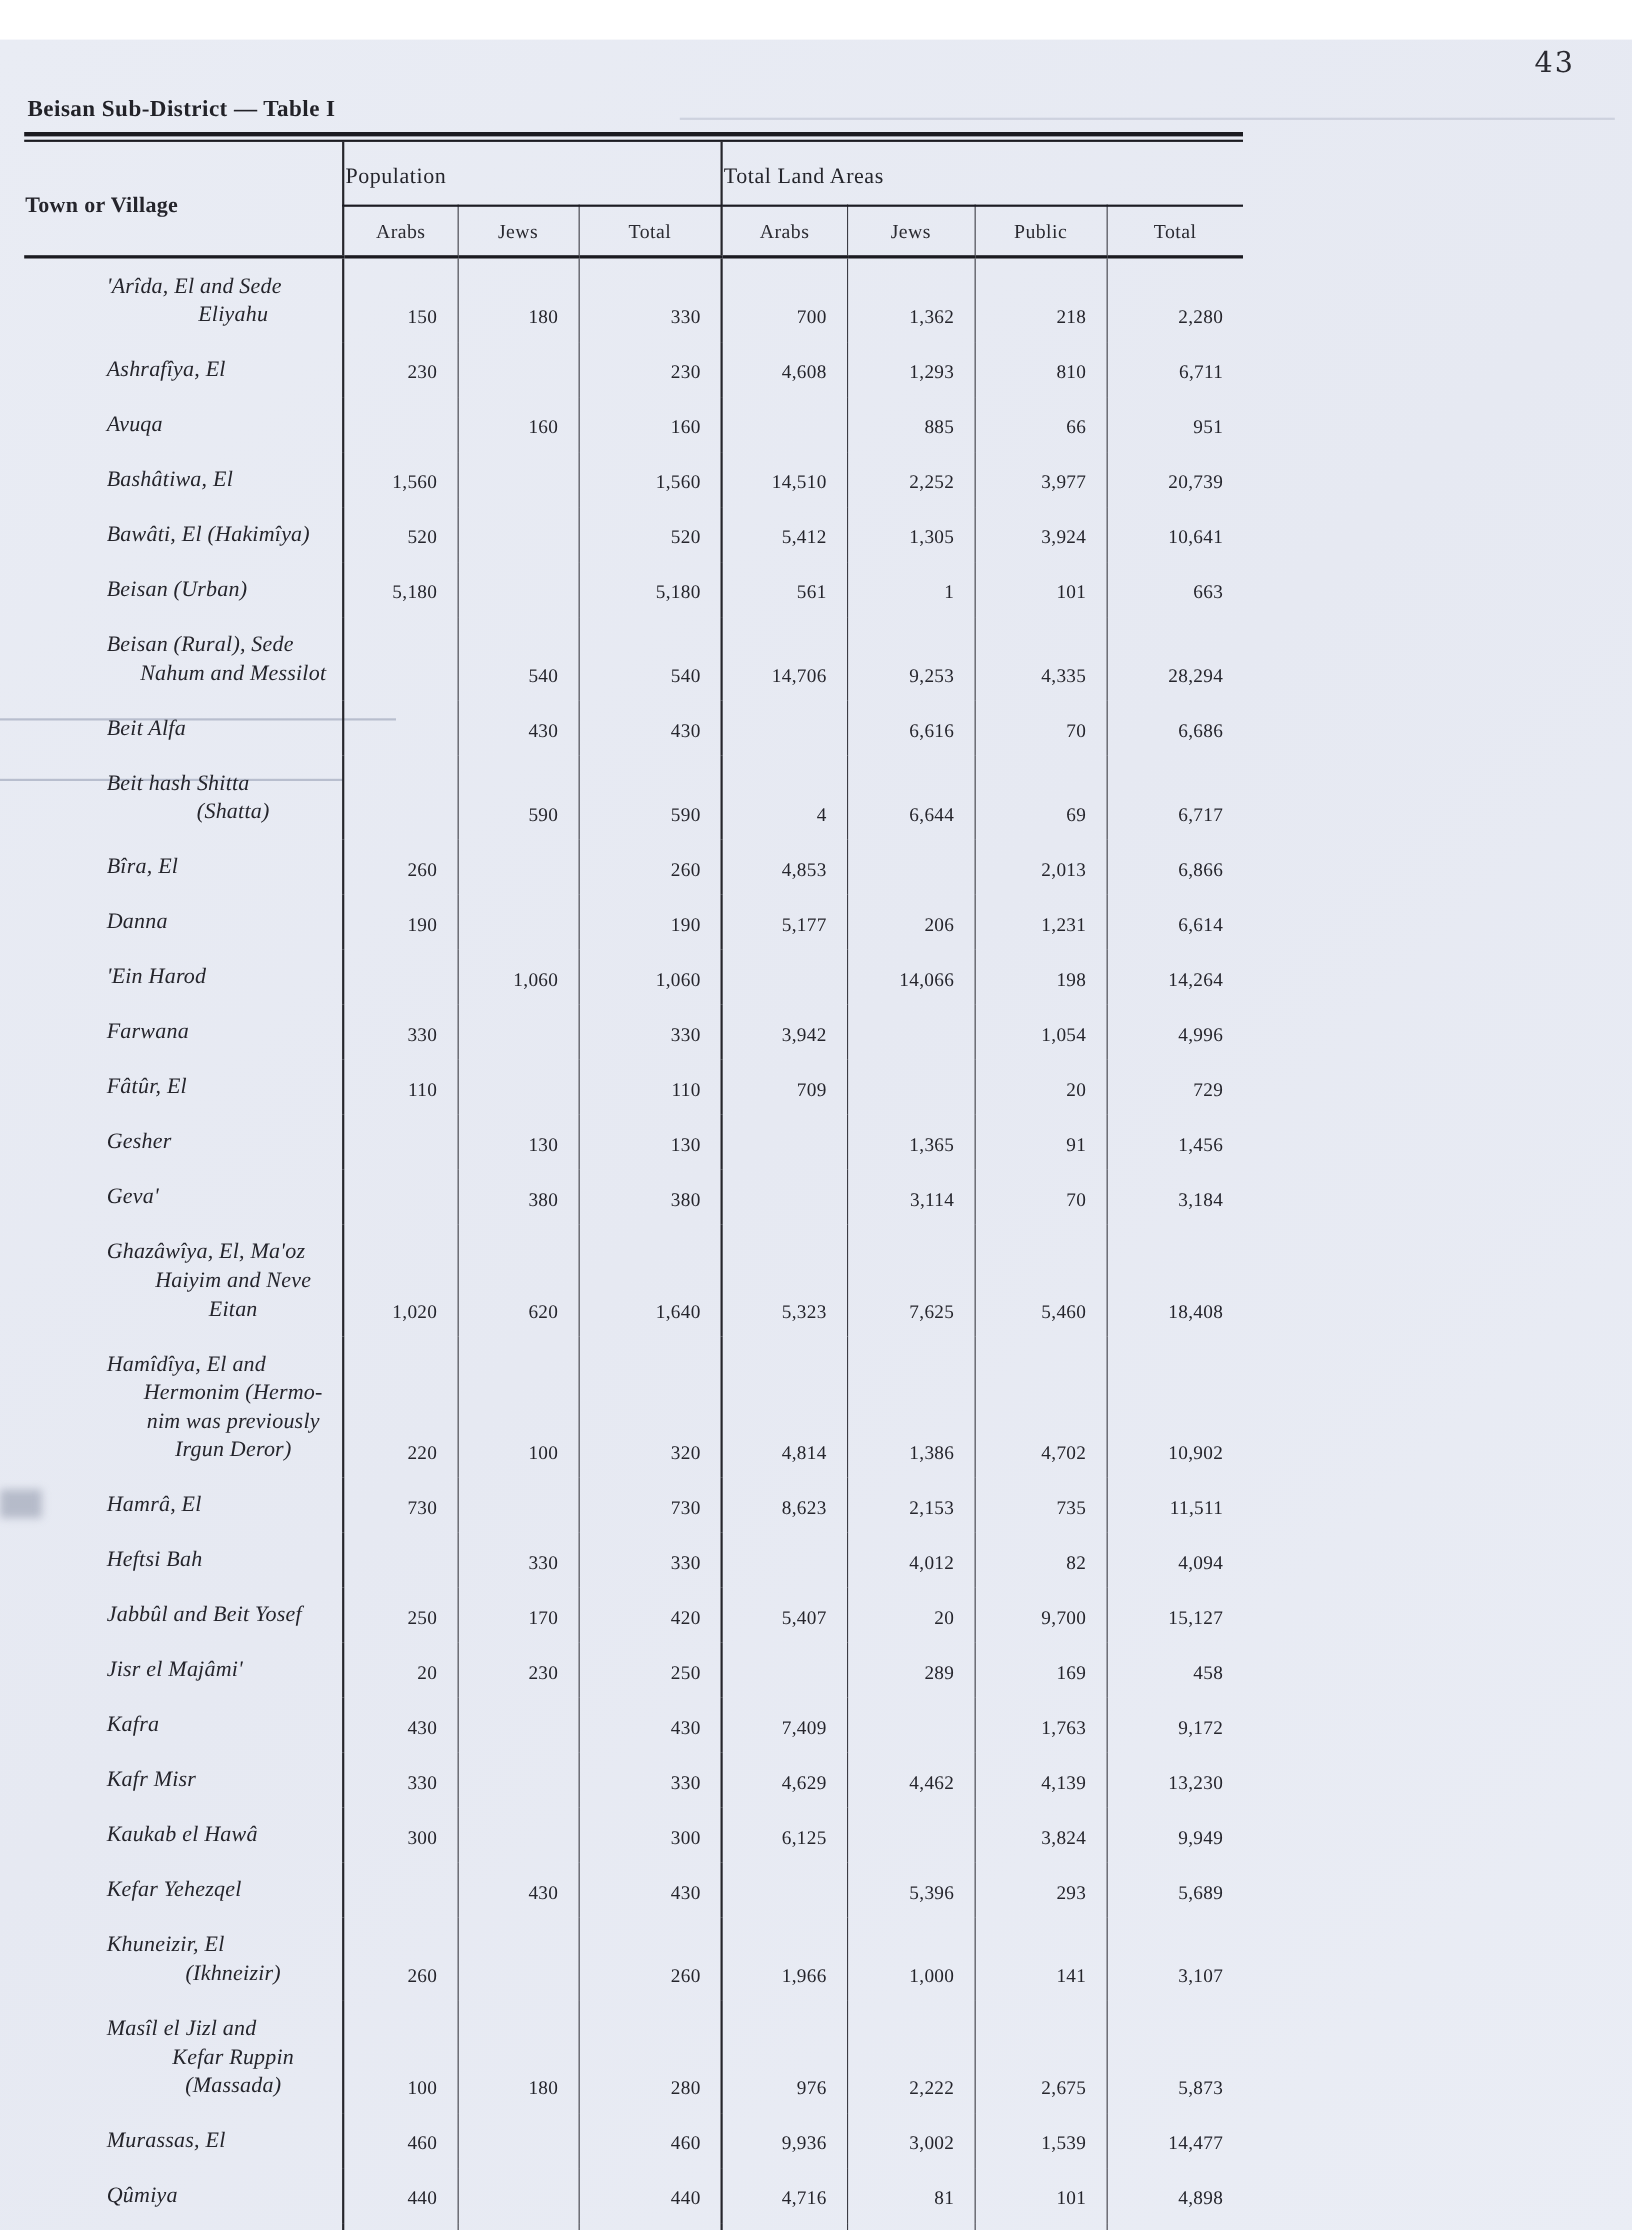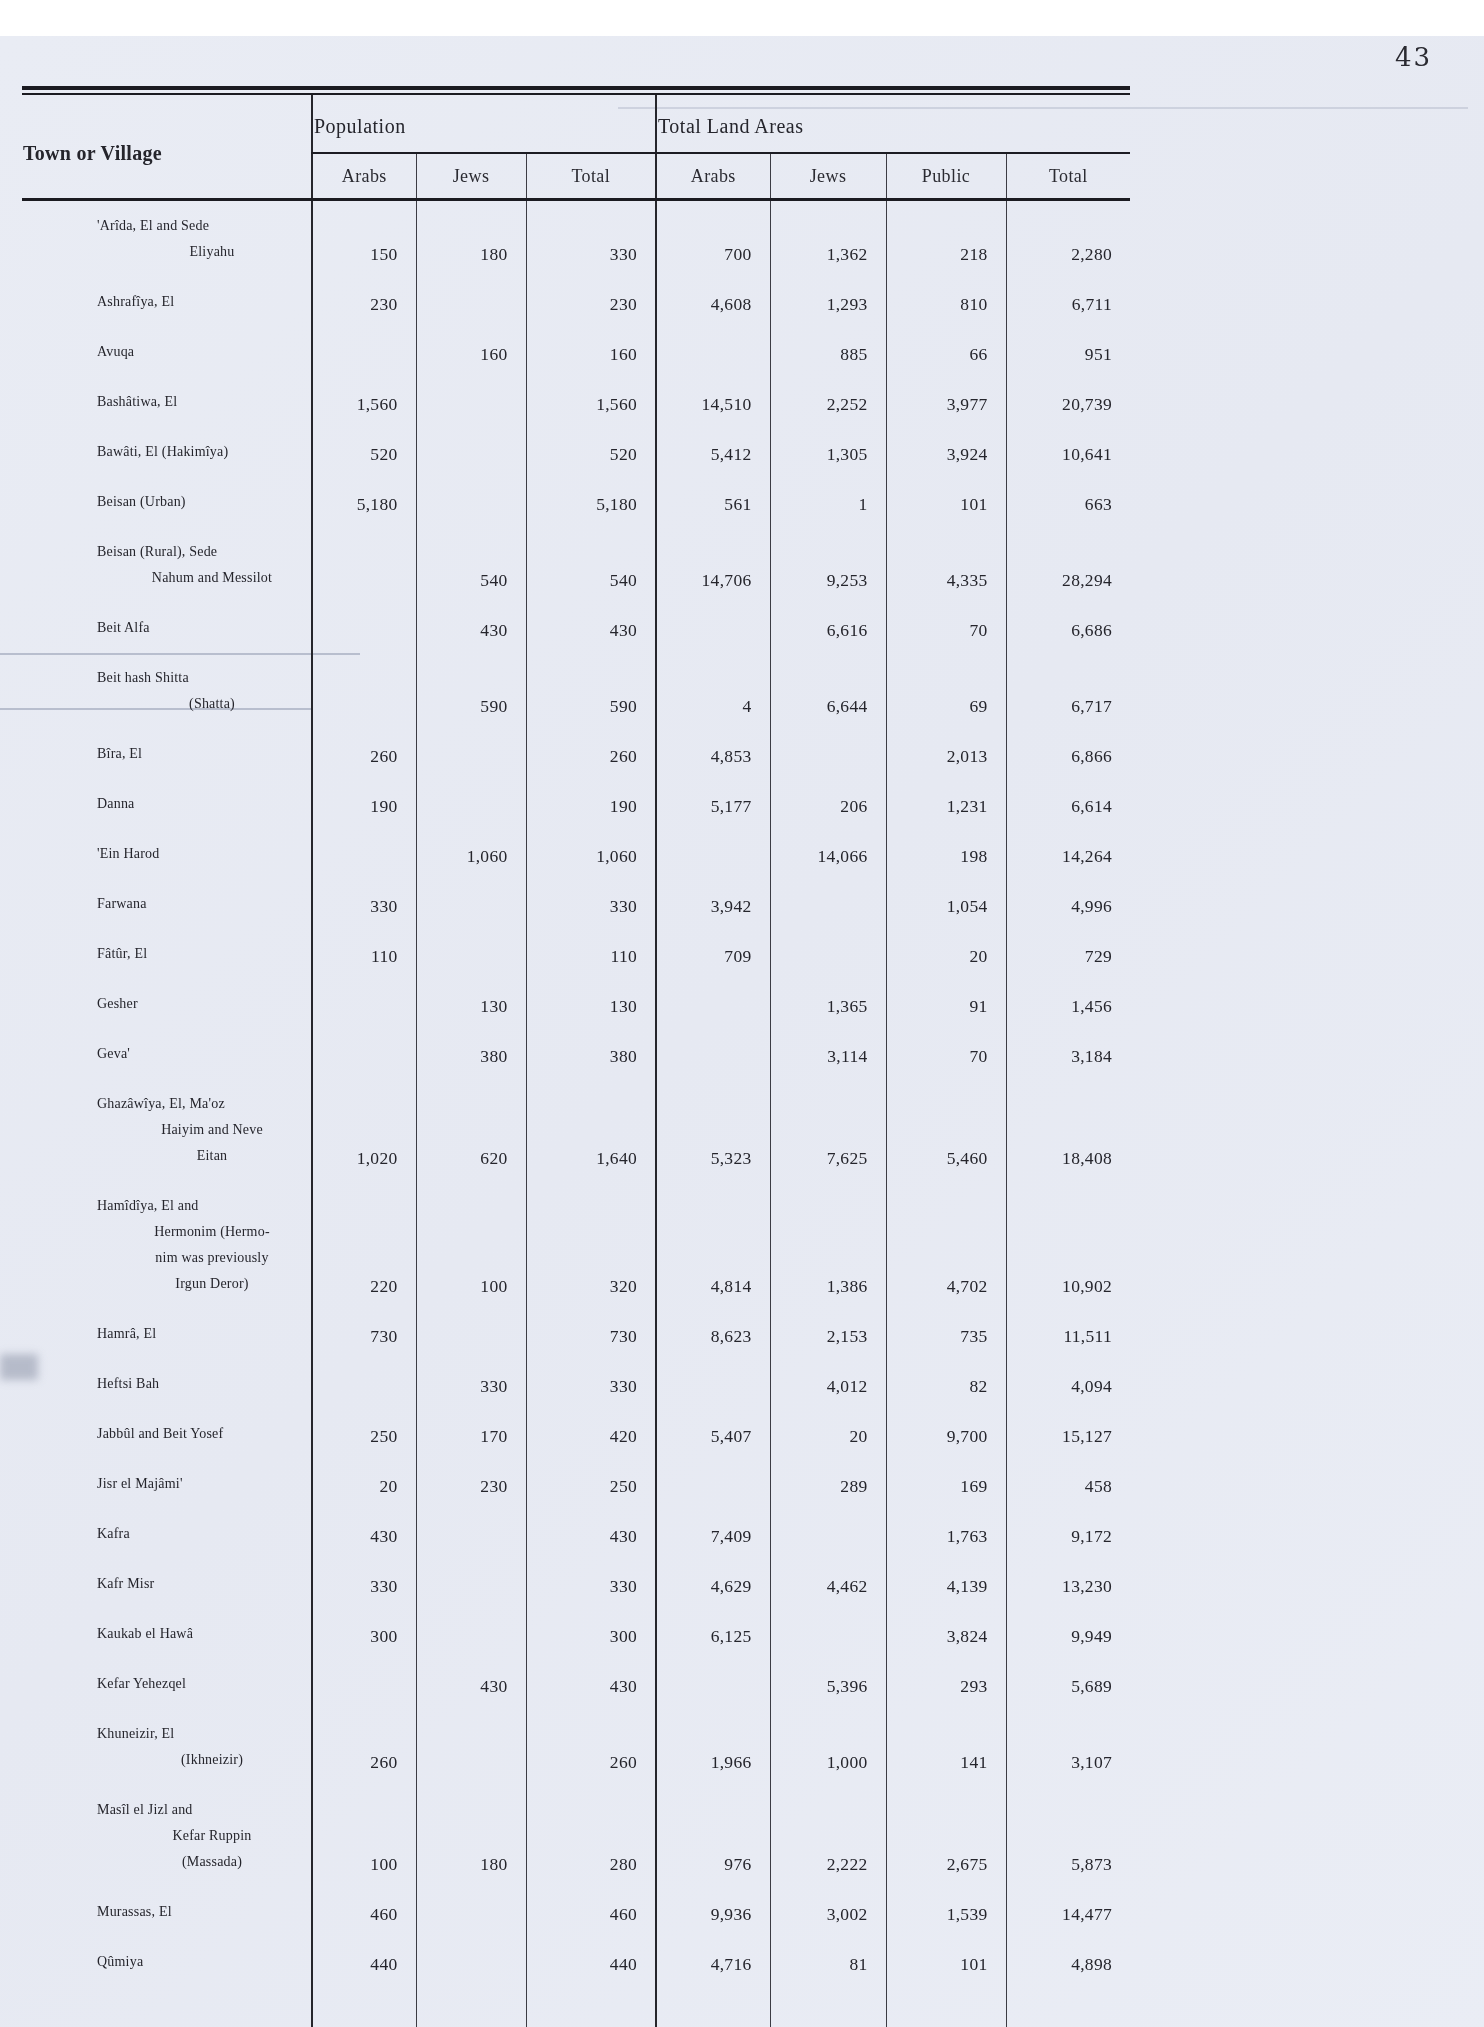--- a/index.html
+++ b/index.html
@@ -52,22 +52,22 @@
         border-bottom:2.5px solid #1c1c23; padding-top:6px; }
   .gh-pop { border-left:2px solid #26262c; border-right:2px solid #26262c; }
   .sh {
     font-size:18px; text-align:center; height:42px; vertical-align:middle;
     border-bottom:3px solid #1b1b21; letter-spacing:.4px; color:#2b2b32;
   }
   .bl-heavy { border-left:2px solid #26262c; }
   .bl-thin  { border-left:1.5px solid #3c3c44; }
 
   td.town {
-    font-size:14px; vertical-align:bottom;
-    padding:12px 6px 12px 0; letter-spacing:.2px;
+    font-size:20px; vertical-align:bottom;
+    padding:12px 6px 12px 0; letter-spacing:.2px;font-style:italic;
   }
   td.town .nm { line-height:26px; padding-left:75px; white-space:nowrap; }
   td.town .nm.cont { padding-left:97px;text-align:center; }
   td.num {
     font-size:17.5px; text-align:right; vertical-align:bottom;
     padding:12px 18px 12px 0; letter-spacing:.3px;
     font-family:"Liberation Serif","DejaVu Serif",serif;
   }
   tr.spacer td { height:45px; padding:0; }
 
@@ -84,20 +84,21 @@
 <body>
 
 <div class="sheet">
   <div class="page-number">43</div>
   <div class="artifact artifact-a"></div>
   <div class="artifact artifact-b"></div>
   <div class="artifact artifact-c"></div>
   <div class="smudge"></div>
 
   <div class="content">
+    <h1 class="doc-title">Beisan Sub-District — Table I</h1>
     <div class="rule-double"></div>
 
     <table class="stats">
       <colgroup>
         <col class="c-town">
           <col class="c-pa">
           <col class="c-pj">
           <col class="c-pt">
         <col class="c-la">
           <col class="c-lj">

